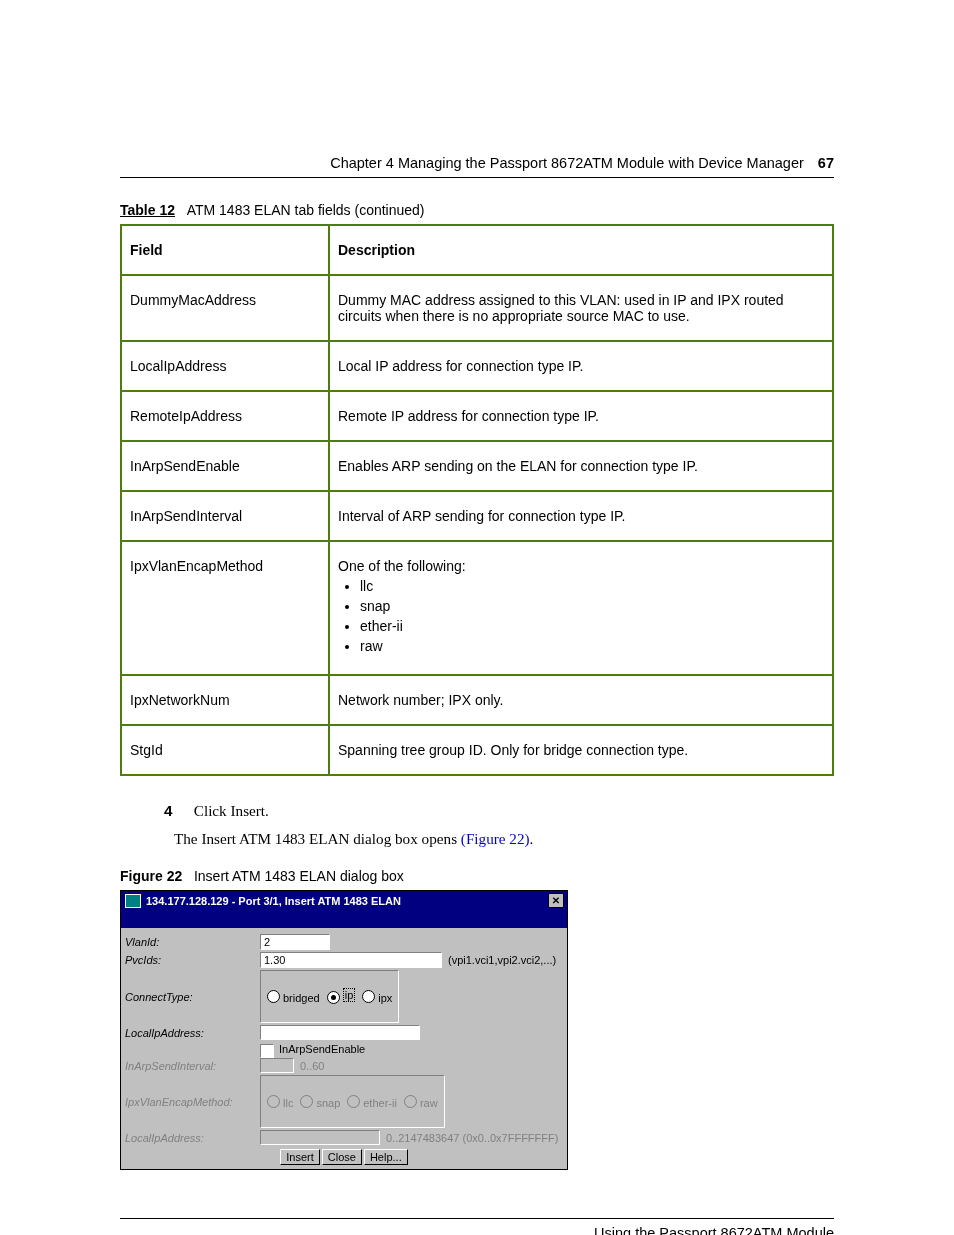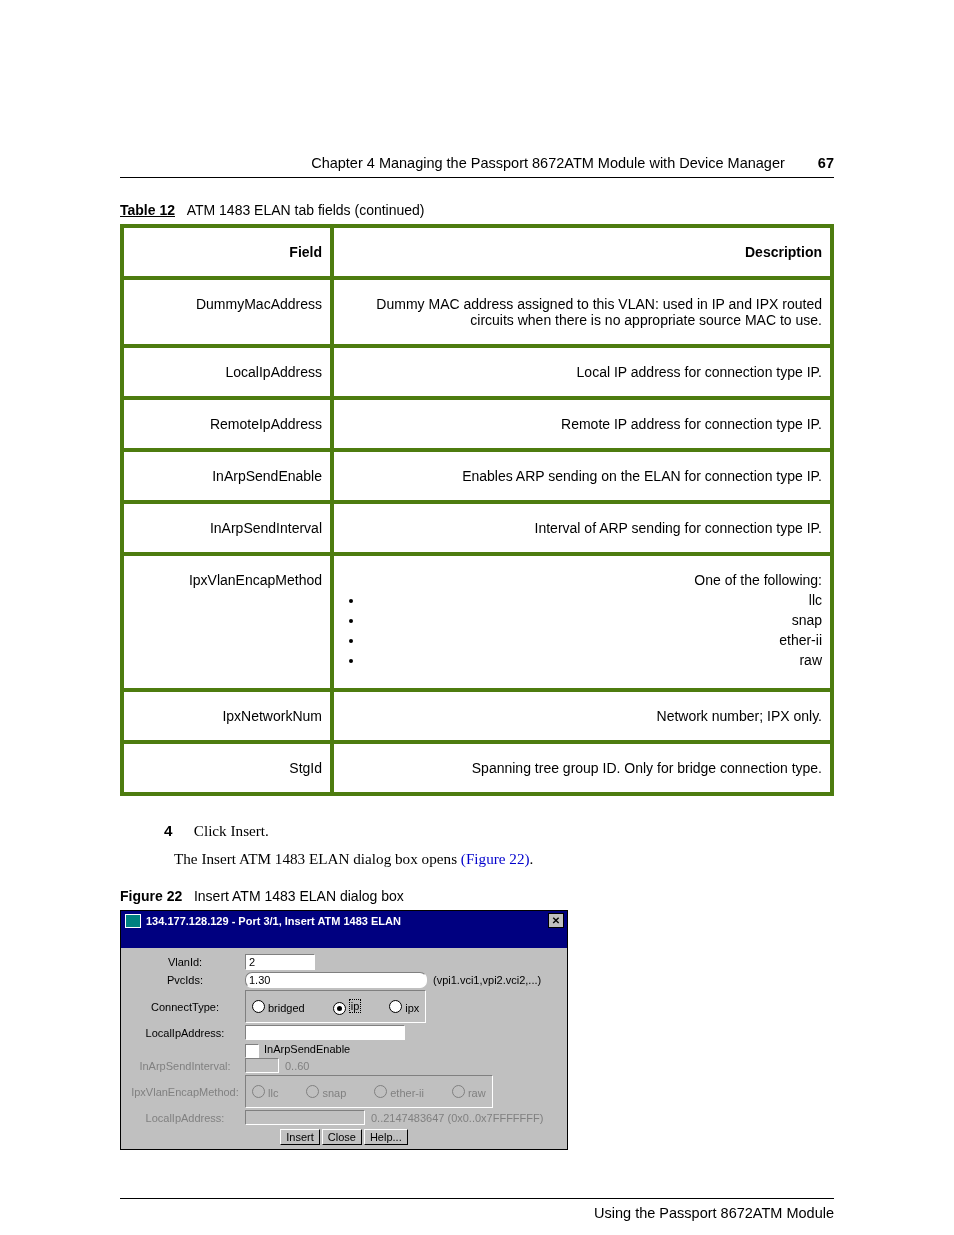--- a/index.html
+++ b/index.html
@@ -14,33 +14,33 @@
     width: 954px;
     margin: 0 auto;
     padding: 155px 120px 60px 120px;
     box-sizing: border-box;
   }
   .header-line {
     text-align: right;
     font-size: 14.5px;
     margin-bottom: 6px;
   }
-  .header-line .pagenum { font-weight: bold; margin-left: 29px; }
+  .header-line .pagenum { font-weight: bold; margin-left: 10px; }
   hr.head-rule { border: none; border-top: 1.5px solid #000; margin: 0 0 24px 0; }
   .table-caption { font-size: 14px; margin: 8px 0 6px 0; }
   .table-caption b { font-weight: bold; text-decoration: underline; }
   table.fields {
     border-collapse: collapse;
     width: 100%;
     font-size: 14px;
   }
   table.fields th, table.fields td {
-    border: 4px solid #4d7c0f;
+    border: 2px solid #4d7c0f;
     padding: 16px 8px;
-    text-align: right;
+    text-align: left;
     vertical-align: top;
   }
   table.fields th { font-weight: bold; }
   table.fields td ul {
     margin: 4px 0 2px 0;
     padding-left: 22px;
   }
   table.fields td ul li { margin: 4px 0; }
   .step {
     margin: 26px 0 4px 44px;
@@ -98,44 +98,45 @@
     line-height: 1;
   }
   .dlg-body { padding: 4px 4px 6px 4px; }
   .dlg-row {
     display: flex;
     align-items: center;
     margin: 2px 0;
   }
   .dlg-label {
     width: 120px;
-    text-align: center;
-    padding-right: 0;
-    font-size: 11px;
+    text-align: left;
+    padding-right: 15px;
+    font-size: 11px;
+    font-style: italic;
   }
   .dlg-label.disabled { color: #808080; }
   .sunken {
     border-top: 1px solid #808080;
     border-left: 1px solid #808080;
     border-right: 1px solid #fff;
     border-bottom: 1px solid #fff;
     background: #fff;
     padding: 1px 3px;
     font-size: 11px;
     box-sizing: border-box;
   }
   .radio-group {
     border-top: 1px solid #808080;
     border-left: 1px solid #808080;
     border-right: 1px solid #fff;
     border-bottom: 1px solid #fff;
-    padding: 8px 6px;
+    padding: 18px 6px;
     display: flex;
-    gap: 28px;
-    align-items: flex-end;
+    gap: 7px;
+    align-items: flex-start;
     background: #c0c0c0;
   }
   .radio {
     width: 11px; height: 11px; border-radius: 50%;
     border: 1px solid #000;
     background: #fff;
     display: inline-flex; align-items: center; justify-content: center;
     margin-right: 3px;
     position: relative;
     top: 1px;
@@ -259,21 +260,21 @@
     </div>
     <div class="dlg-body">
 
       <div class="dlg-row">
         <span class="dlg-label">VlanId:</span>
         <span class="sunken" style="width:70px;">2</span>
       </div>
 
       <div class="dlg-row">
         <span class="dlg-label">PvcIds:</span>
-        <span class="sunken" style="width:182px;border-radius:7px;">1.30</span>
+        <span class="sunken" style="width:182px;">1.30</span>
         <span class="hint">(vpi1.vci1,vpi2.vci2,...)</span>
       </div>
 
       <div class="dlg-row">
         <span class="dlg-label">ConnectType:</span>
         <span class="radio-group">
           <span><span class="radio"></span><span class="radio-label">bridged</span></span>
           <span><span class="radio on"></span><span class="radio-label" style="border:1px dotted #000; padding:0 1px;">ip</span></span>
           <span><span class="radio"></span><span class="radio-label">ipx</span></span>
         </span>

